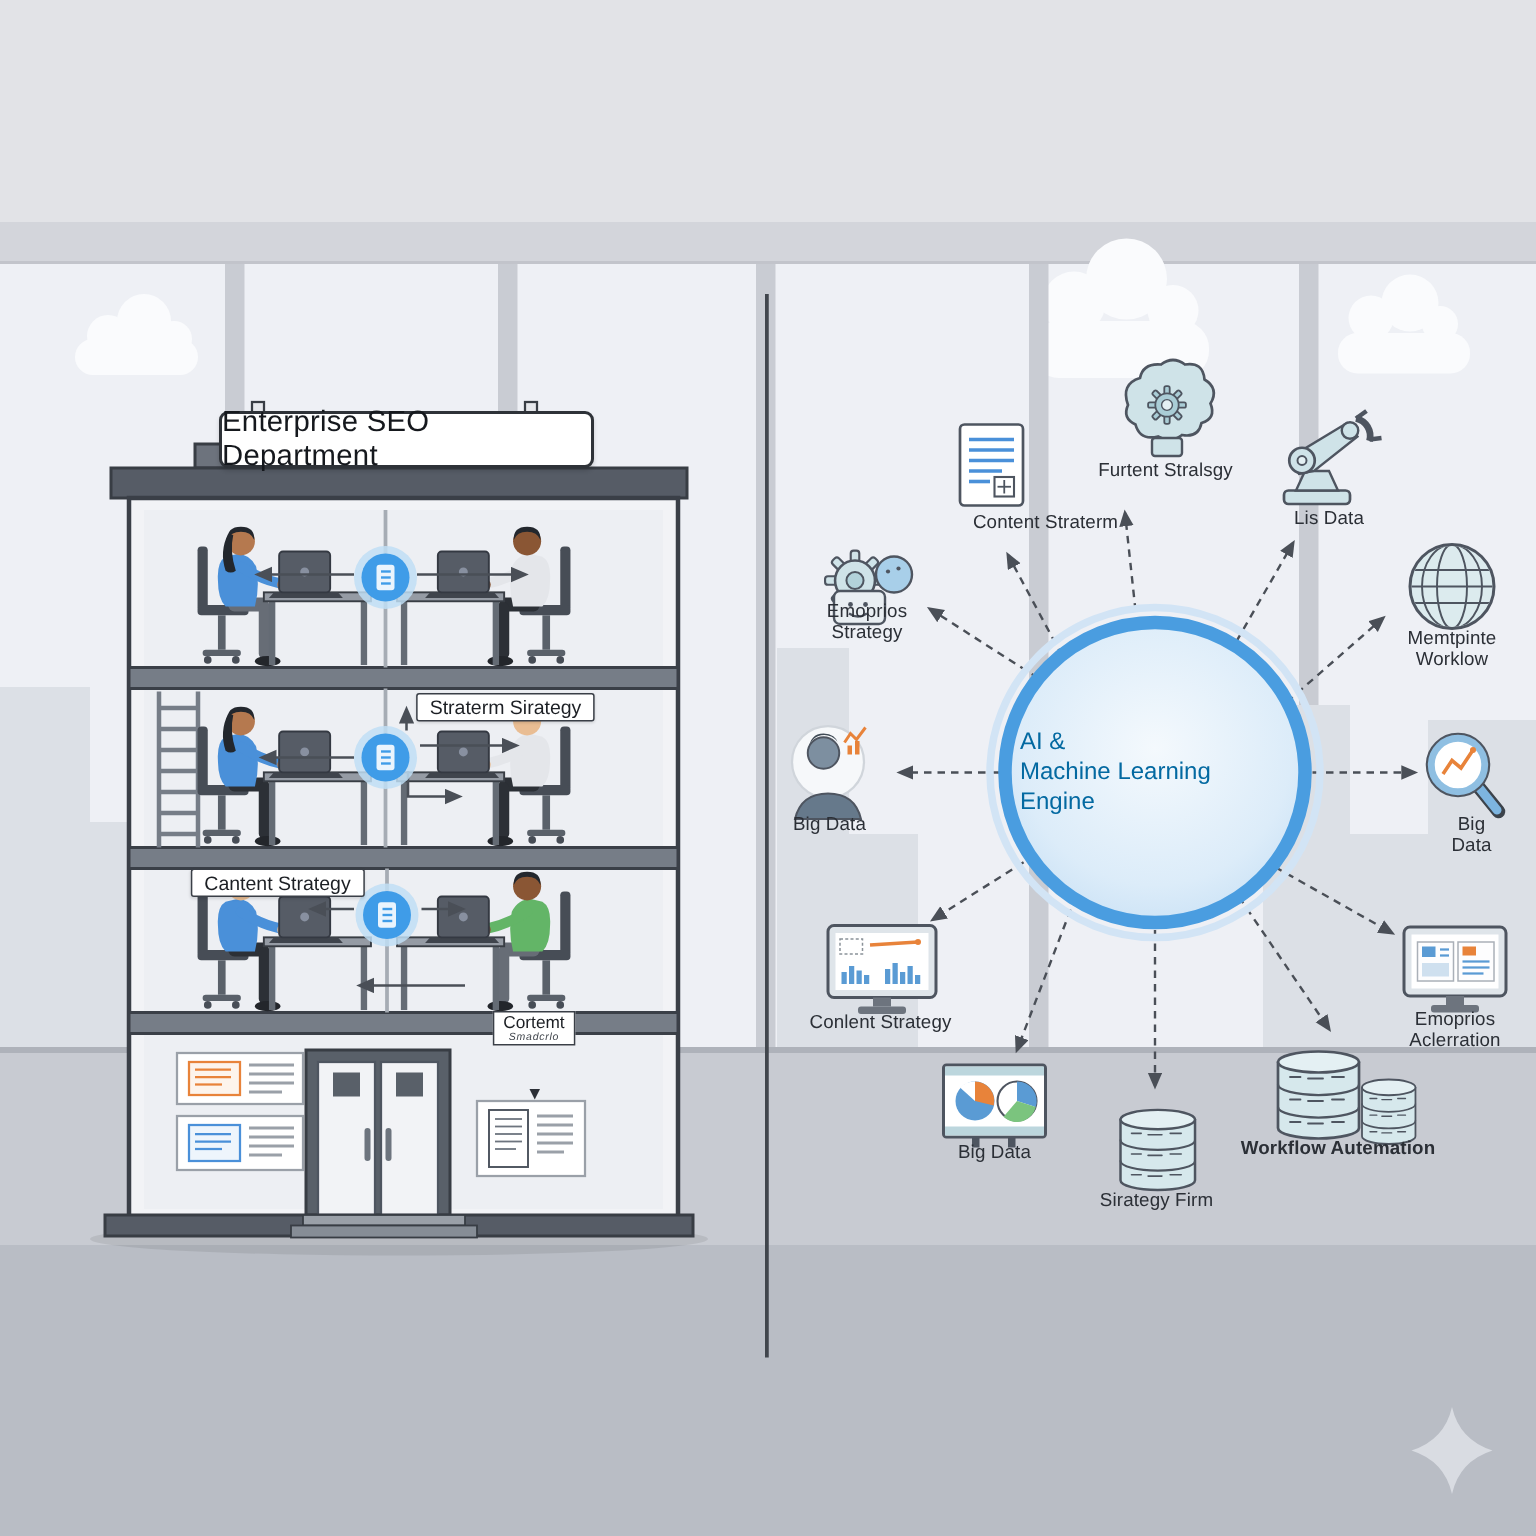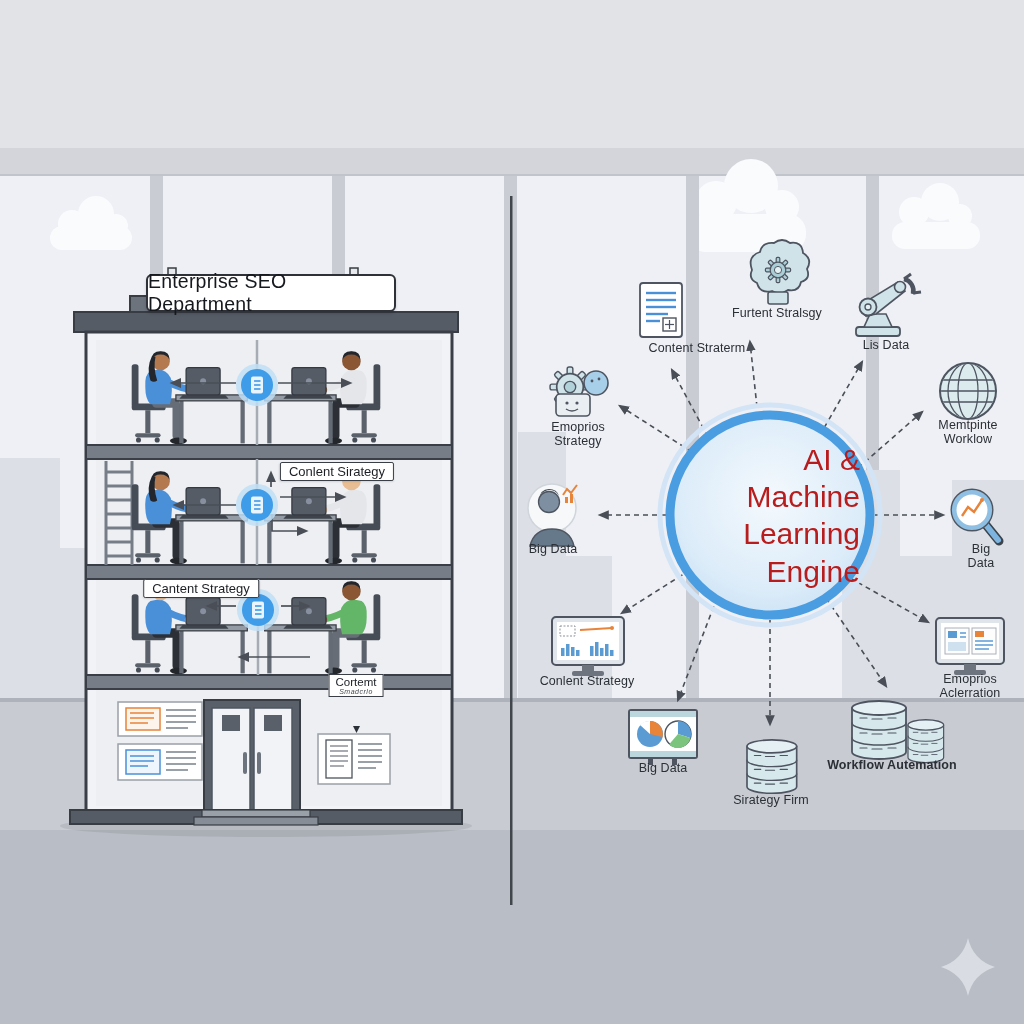--- a/index.html
+++ b/index.html
@@ -13,21 +13,21 @@
         box-shadow:0 1px 2px rgba(0,0,0,.12);transform:translateX(-50%);}
   .bldg-sign{position:absolute;z-index:3;left:146px;top:234px;width:246px;height:34px;
         background:#fff;border:2px solid #2e3238;border-radius:6px;display:flex;
         align-items:center;justify-content:center;font-size:19.5px;color:#15181d;
         letter-spacing:.2px;box-shadow:0 2px 3px rgba(0,0,0,.15);margin-top:40px;}
   .lobby-sign{position:absolute;z-index:3;left:356px;top:674px;transform:translateX(-50%);
         background:#fff;border:1.5px solid #3a3f47;padding:1px 6px;text-align:center;line-height:1.05;}
   .lobby-sign .t{font-size:11.5px;color:#1c1f24;}
   .lobby-sign .s{font-size:7px;font-style:italic;letter-spacing:.5px;color:#41464d;}
   .hub-lbl{position:absolute;z-index:3;left:770px;top:515px;transform:translate(-50%,-50%);
-        width:180px;text-align:right;font-size:30px;color:#b91c1c;line-height:1.24;
+        width:180px;text-align:left;font-size:16px;color:#0369a1;line-height:1.24;
         white-space:pre-line;}
 </style>
 </head>
 <body>
 
 <div id="stage">
 
 <svg id="art" width="1024" height="1024" viewBox="0 0 1024 1024">
   <defs>
     <marker id="ah" markerWidth="8" markerHeight="8" refX="5.5" refY="3" orient="auto">
@@ -417,37 +417,37 @@
           <circle cx="599" cy="379" r="1.4" fill="#4e5560"></circle>
       <rect x="556" y="394" width="34" height="22" rx="4" fill="#e9eef2" stroke="#4e5560" stroke-width="1.6"></rect>
       <circle cx="567" cy="403" r="1.6" fill="#4e5560"></circle>
           <circle cx="577" cy="403" r="1.6" fill="#4e5560"></circle>
       <path d="M566,409 q6,4 12,0" fill="none" stroke="#4e5560" stroke-width="1.5"></path>
     </g>
   </g>
 </svg>
 
 <div class="bldg-sign">Enterprise SEO Department</div>
-<div class="sign" style="left:337px;top:462px;">Conlent Sirategy</div>
-<div class="sign" style="left:185px;top:579px;margin-left:16px;">Cantent Strategy</div>
+<div class="sign" style="left:337px;top:462px;">Straterm Sirategy</div>
+<div class="sign" style="left:185px;top:579px;">Cantent Strategy</div>
 <div class="lobby-sign">
   <div class="t">Cortemt</div>
   <div class="s">Smadcrlo</div>
 </div>
 <div class="hub-lbl">AI &amp;
 Machine Learning
 Engine</div>
 
 <div class="lbl" style="left:660px;top:341px;margin-left:37px;">Content Straterm</div>
 <div class="lbl" style="left:777px;top:306px;">Furtent Stralsgy</div>
 <div class="lbl" style="left:886px;top:338px;">Lis Data</div>
 <div class="lbl" style="left:968px;top:418px;">Memtpinte Worklow</div>
 <div class="lbl" style="left:981px;top:542px;">Big Data</div>
 <div class="lbl" style="left:970px;top:672px;">Emoprios Aclerration</div>
 <div class="lbl" style="left:892px;top:758px;font-weight:bold;">Workflow Autemation</div>
 <div class="lbl" style="left:771px;top:793px;">Sirategy Firm</div>
 <div class="lbl" style="left:663px;top:761px;">Big Data</div>
 <div class="lbl" style="left:587px;top:674px;">Conlent Strategy</div>
 <div class="lbl" style="left:553px;top:542px;">Big Data</div>
-<div class="lbl" style="left:578px;top:420px;">Emoprios
+<div class="lbl" style="left:578px;top:400px;">Emoprios
 Strategy</div>
 
 </div>
 
 </body></html>

